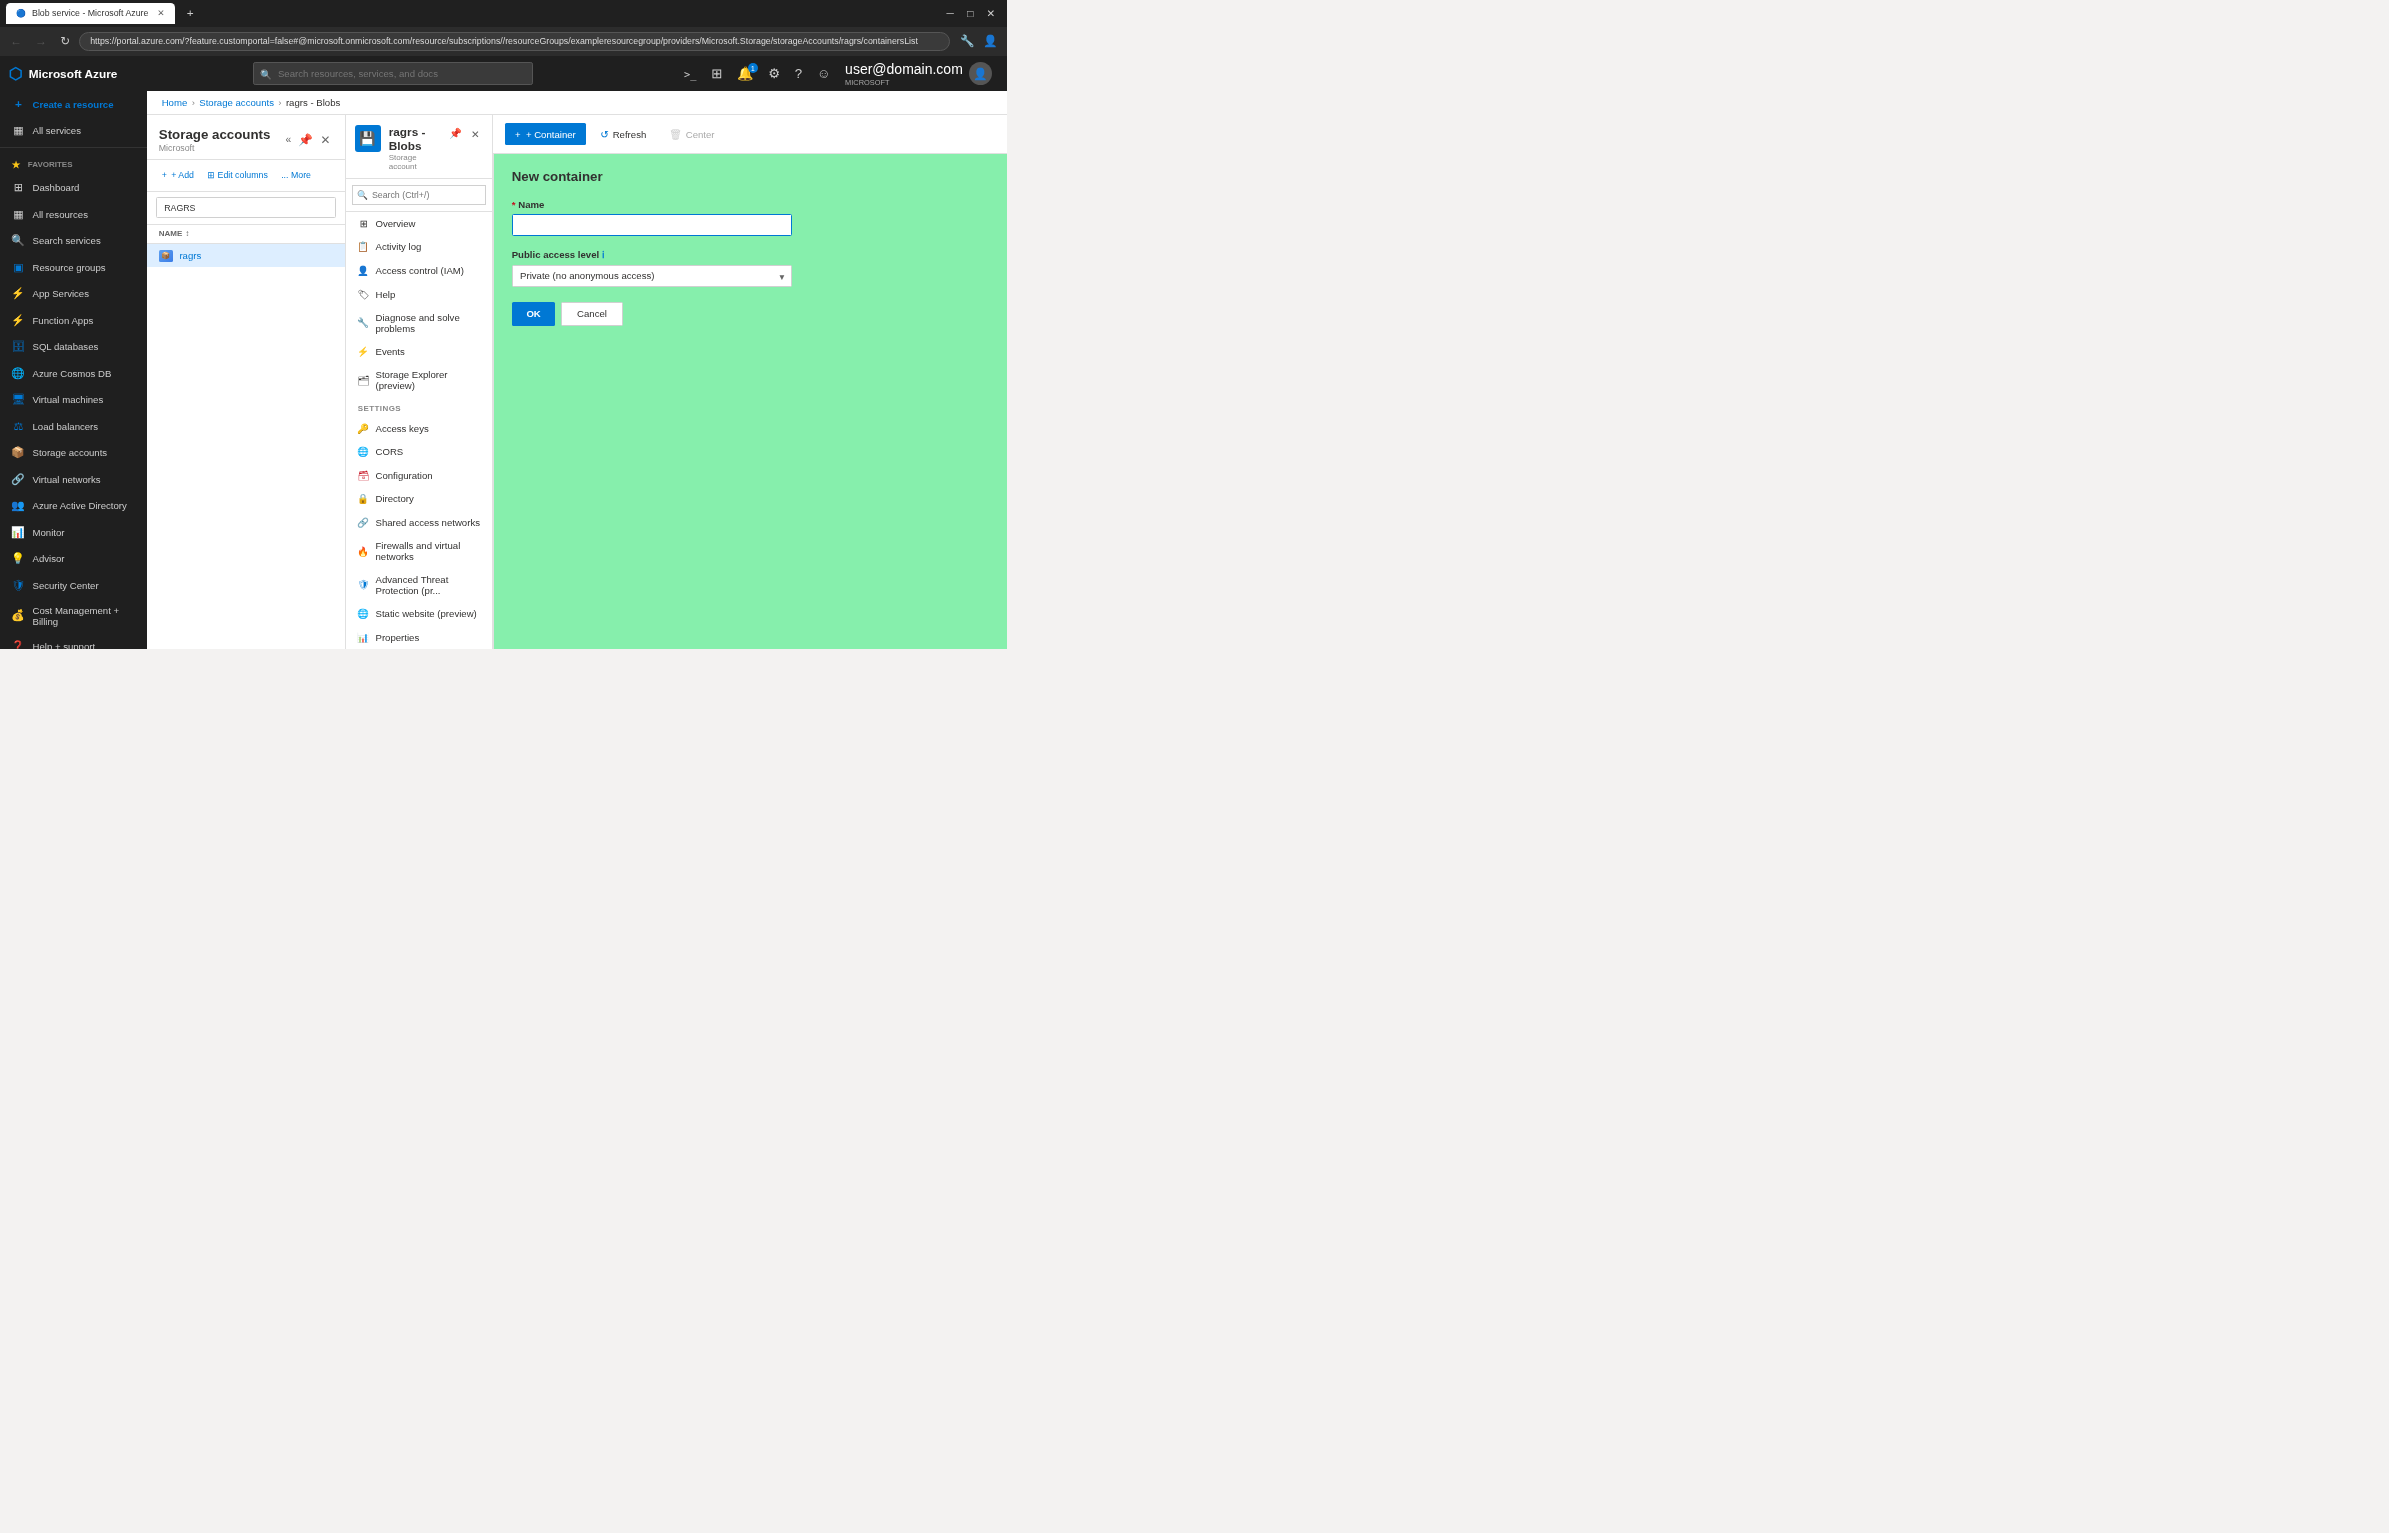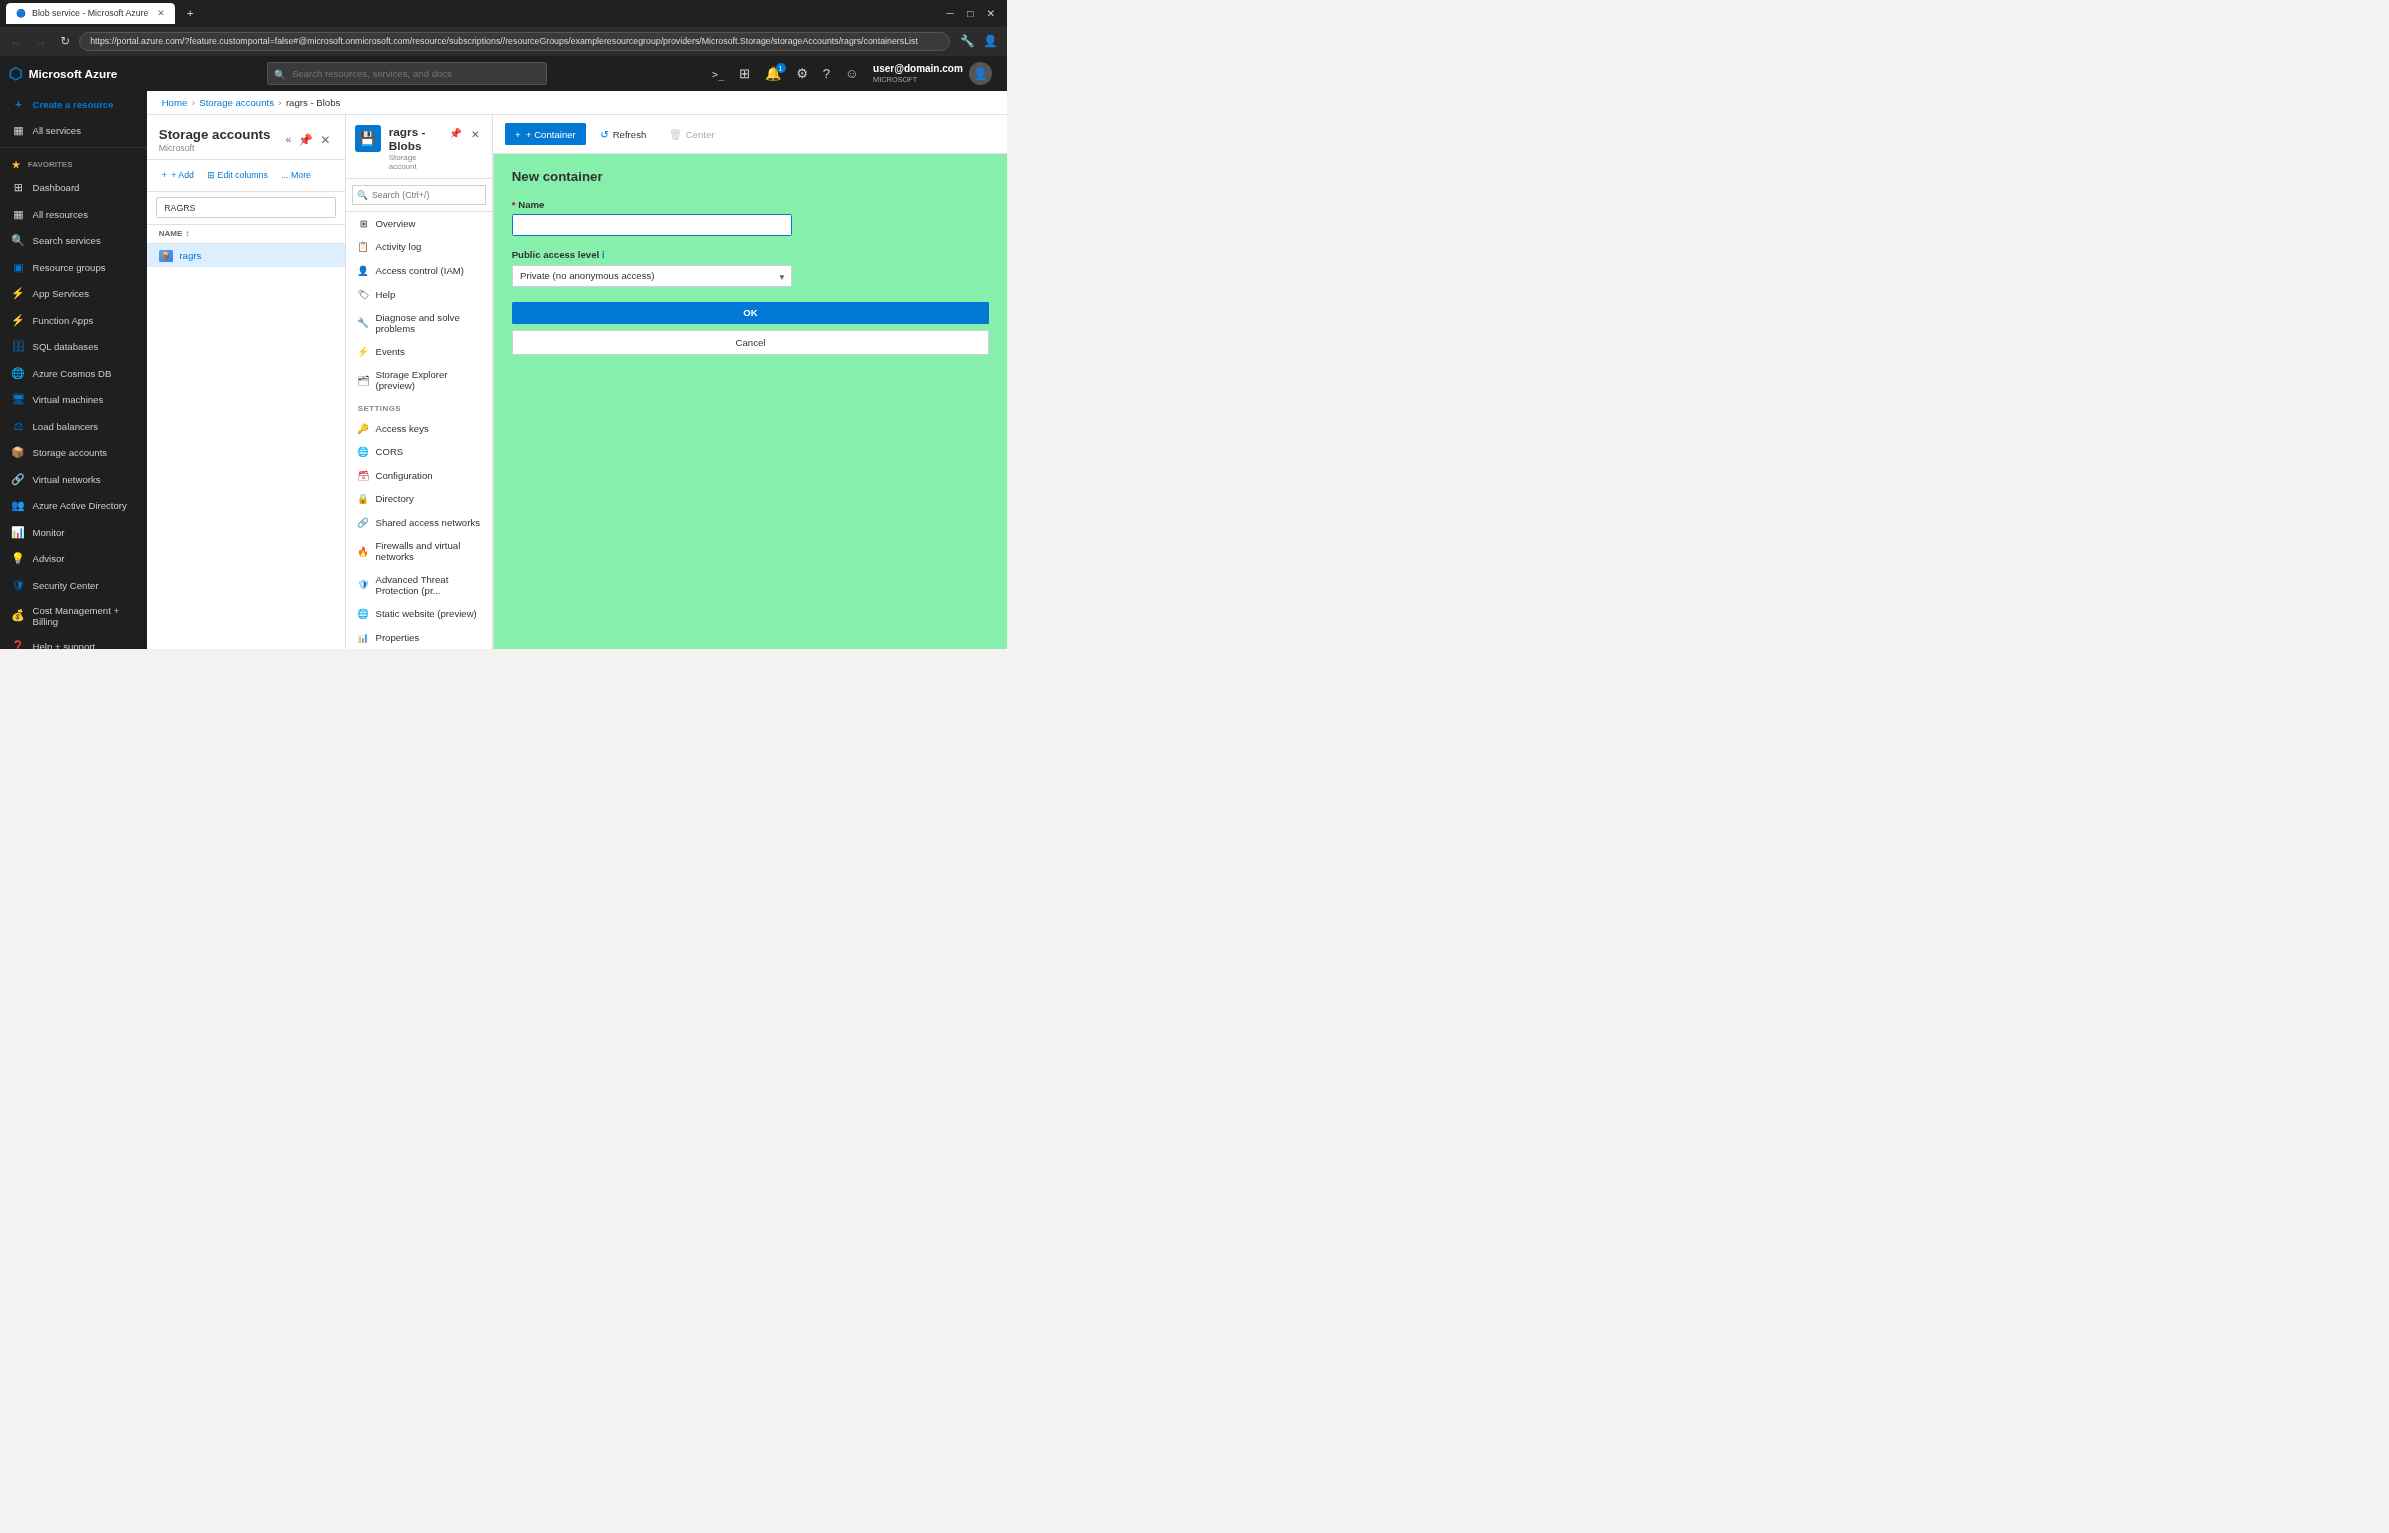--- a/index.html
+++ b/index.html
@@ -166,21 +166,21 @@
       height: 23.6px;
       border-radius: 50%;
       background: #555;
       display: flex;
       align-items: center;
       justify-content: center;
       color: #ccc;
       font-size: 11.8px;
     }
     .user-text { line-height: 1.3; }
-    .user-name { color: #fff; font-size: 10px; font-weight: bold; }
+    .user-name { color: #fff; font-size: 14px; }
     .user-org { font-size: 7.4px; color: #aaa; }
 
     
     .main-layout {
       display: flex;
       height: calc(649px - 26.5px - 29.5px - 35px);
     }
 
     
     .sidebar {
@@ -531,21 +531,20 @@
     }
     .nc-help-icon {
       color: #0078d4;
       cursor: pointer;
       font-size: 9.6px;
     }
     .nc-actions {
       display: flex;
       gap: 5.9px;
       margin-top: 17.7px;
-      flex-direction: column;
     }
     .btn-primary {
       background: #0078d4;
       color: #fff;
       border: none;
       padding: 5.9px 14.7px;
       font-size: 9.6px;
       font-weight: 600;
       cursor: pointer;
       border-radius: 1.5px;

